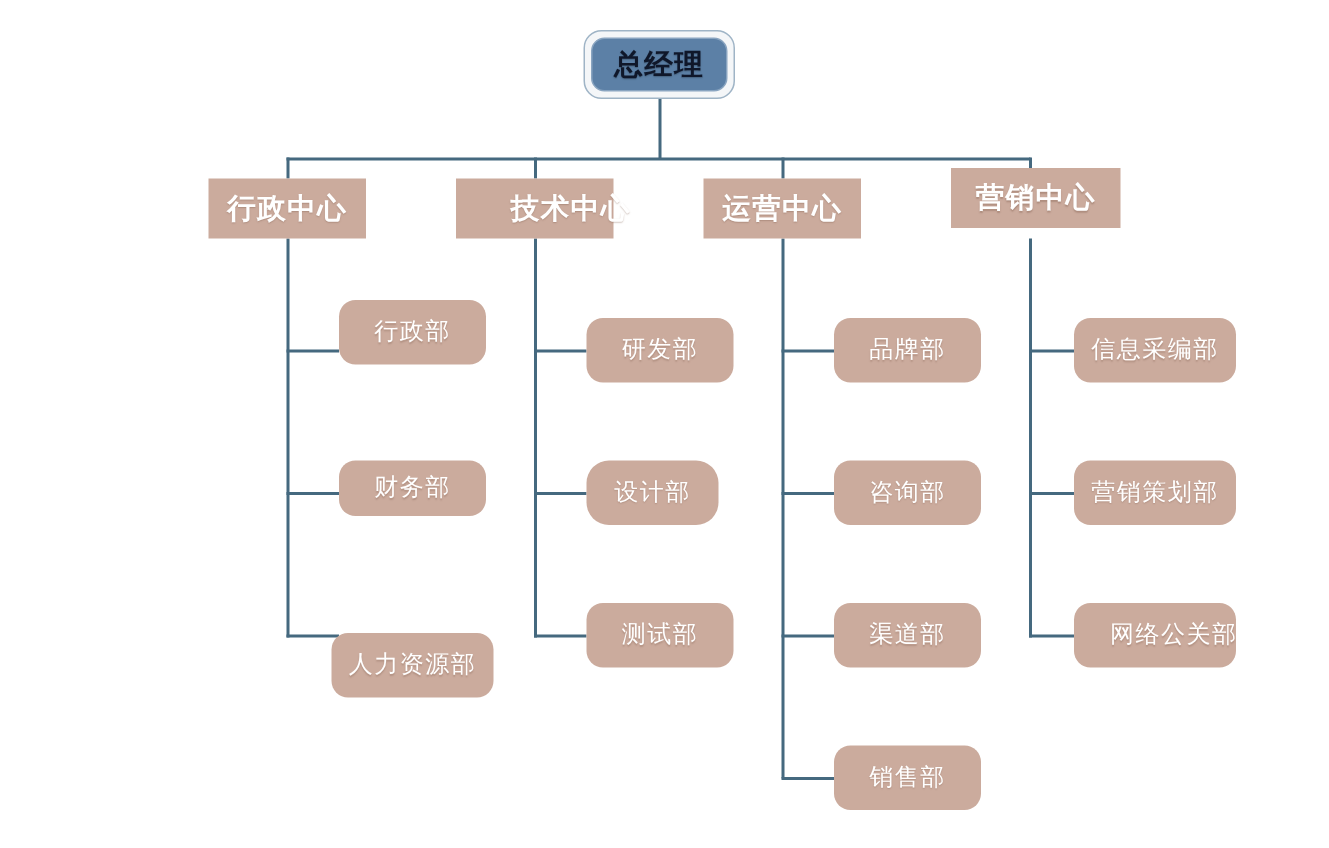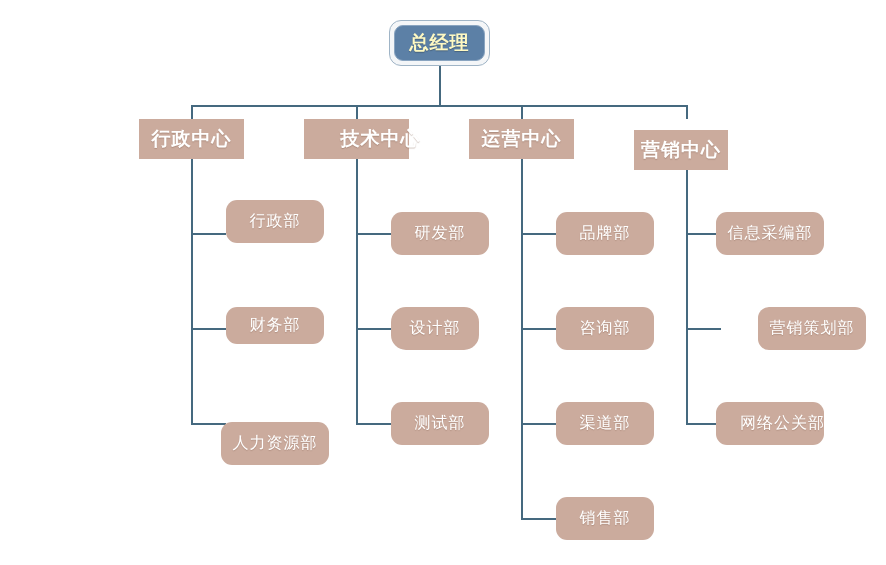--- a/index.html
+++ b/index.html
@@ -45,21 +45,21 @@
     width: 100%;
     height: 100%;
     background: #5c80a6;
     border: 1.5px solid #89a4c0;
     border-radius: 9px;
     display: flex;
     align-items: center;
     justify-content: center;
   }
   .node-root .label {
-    color: #fef9c3;
+    color: #0f172a;
     font-family: "DejaVu Serif", "Liberation Serif", serif;
     font-size: 19px;
     font-weight: bold;
     letter-spacing: 1px;
     text-shadow: 0 1px 1px rgba(0,0,0,0.25);
     white-space: nowrap;
   }
 
   
   .node-div {
@@ -143,21 +143,21 @@
 
   <div class="node-div" style="left:139px; top:119px; width:105px; height:40px;">
     <span class="label">行政中心</span>
   </div>
   <div class="node-div" style="left:304px; top:119px; width:105px; height:40px;padding-left:48px;">
     <span class="label">技术中心</span>
   </div>
   <div class="node-div" style="left:469px; top:119px; width:105px; height:40px;">
     <span class="label">运营中心</span>
   </div>
-  <div class="node-div" style="left:634px; top:130px; width:94px; height:40px;">
+  <div class="node-div" style="left:634px; top:112px; width:113px; height:40px;">
     <span class="label">营销中心</span>
   </div>
 
   <div class="node-dept" style="left:226px; top:200px; width:98px; height:43px;">
     <span class="label">行政部</span>
   </div>
   <div class="node-dept" style="left:226px; top:307px; width:98px; height:37px;">
     <span class="label">财务部</span>
   </div>
   <div class="node-dept" style="left:221px; top:402px; width:108px; height:43px;margin-top:20px;">
@@ -183,20 +183,20 @@
   <div class="node-dept" style="left:556px; top:402px; width:98px; height:43px;">
     <span class="label">渠道部</span>
   </div>
   <div class="node-dept" style="left:556px; top:497px; width:98px; height:43px;">
     <span class="label">销售部</span>
   </div>
 
   <div class="node-dept" style="left:716px; top:212px; width:108px; height:43px;">
     <span class="label">信息采编部</span>
   </div>
-  <div class="node-dept" style="left:716px; top:307px; width:108px; height:43px;margin-left:42px;">
+  <div class="node-dept" style="left:716px; top:307px; width:108px; height:43px;">
     <span class="label">营销策划部</span>
   </div>
   <div class="node-dept" style="left:716px; top:402px; width:108px; height:43px;padding-left:25px;">
     <span class="label">网络公关部</span>
   </div>
 
 </div>
 
 </body></html>

